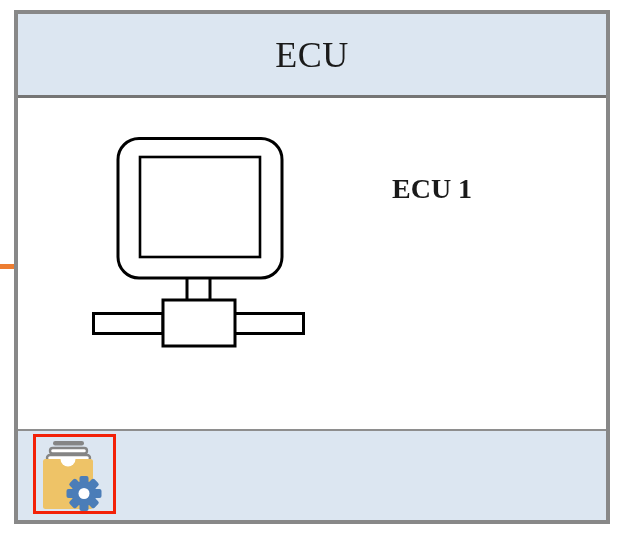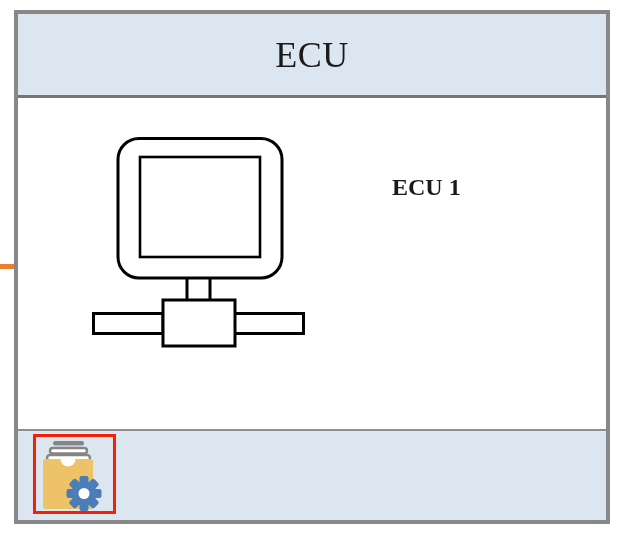--- a/index.html
+++ b/index.html
@@ -77,21 +77,21 @@
   }
   .mline-thin {
     fill: #ffffff;
     stroke: #000000;
     stroke-width: 2.6;
   }
   .device-label {
     position: absolute;
     left: 374px;
     top: 77px;
-    font-size: 24px;
+    font-size: 28px;
     font-weight: bold;
     line-height: 1;
     color: var(--text-black, #1a1a1a);
     white-space: nowrap;
   }
   .bottombar {
     position: absolute;
     left: 0;
     right: 0;
     bottom: 0;

